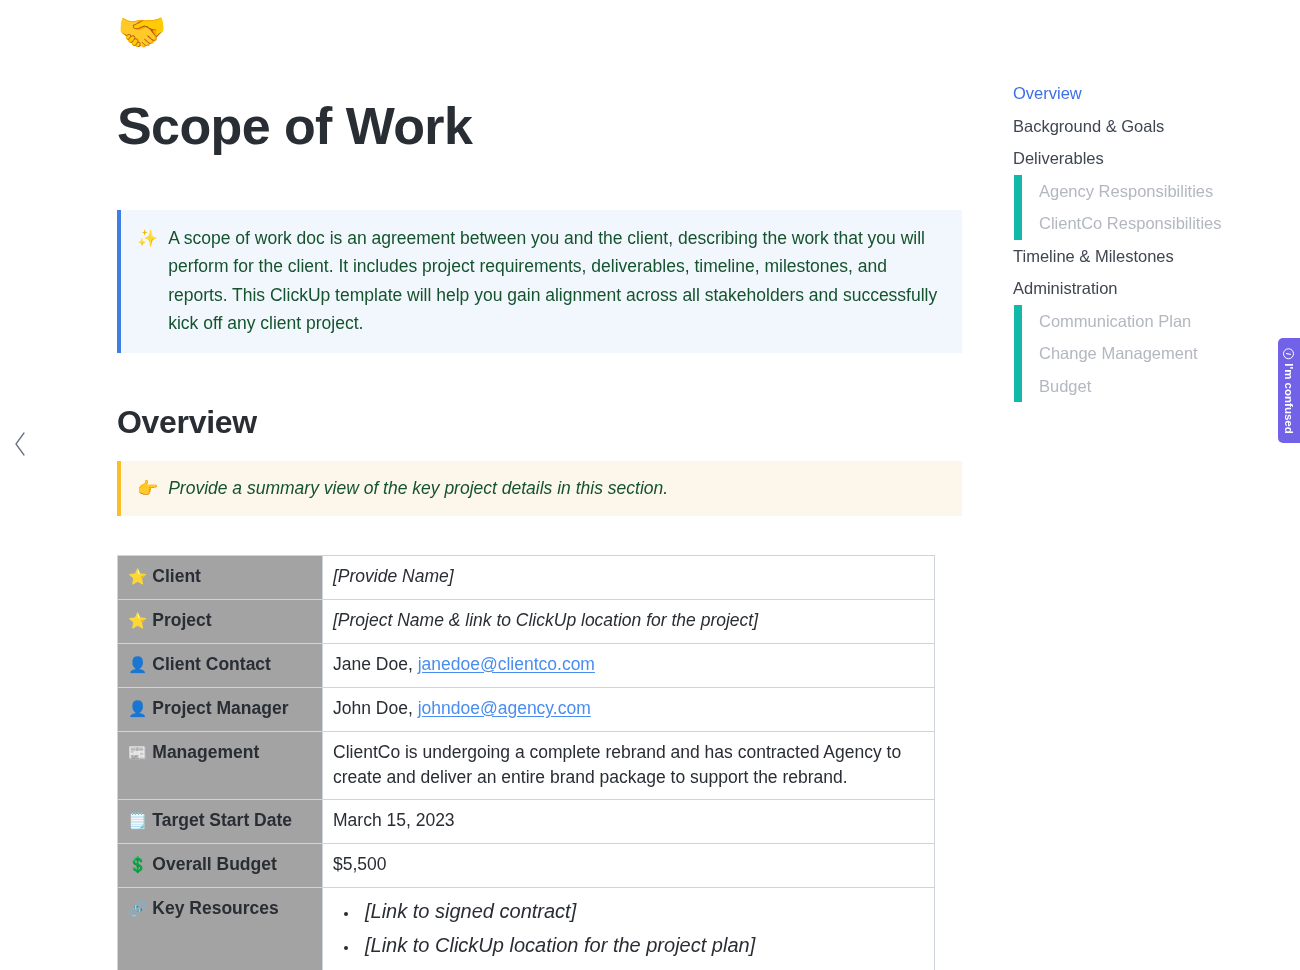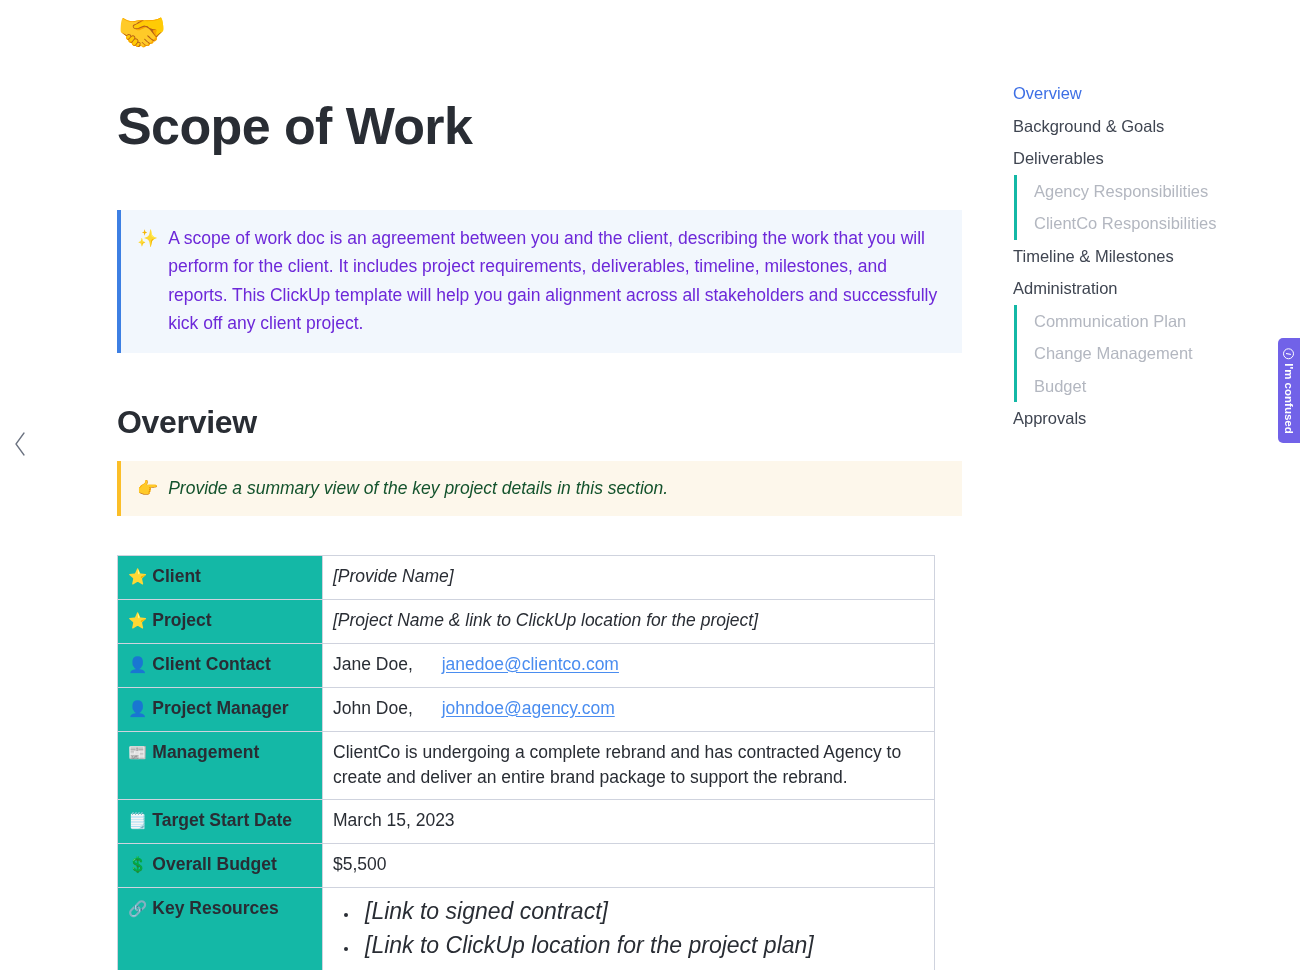--- a/index.html
+++ b/index.html
@@ -59,21 +59,21 @@
   .callout .cal-emoji {
     font-family: "DejaVu Sans", sans-serif;
     font-size: 17px;
     line-height: 28px;
     flex: 0 0 auto;
     user-select: none;
   }
   .callout .cal-text {
     font-size: 17.5px;
     line-height: 28.5px;
-    color: #6d28d9;
+    color: #14532d;
   }
   .callout-blue {
     background: #f2f7fd;
     border-left: 4px solid #3d7fe3;
   }
   .callout-yellow {
     background: #fdf7eb;
     border-left: 4px solid #fbbe28;
   }
   .callout-yellow .cal-text {
@@ -92,47 +92,46 @@
   table.info-table td {
     border: 1px solid #cfd3de;
     vertical-align: top;
     padding: 8px 10px 9px 10px;
     font-size: 17.5px;
     line-height: 25px;
     color: #292d34;
   }
   td.label-cell {
     width: 205px;
-    background: #14b8a6;
+    background: #a3a3a3;
     font-weight: bold;
     white-space: nowrap;
   }
   td.label-cell .lbl-emoji {
     font-family: "DejaVu Sans", sans-serif;
     font-weight: normal;
     margin-right: 5px;
     font-size: 15.5px;
     user-select: none;
   }
   td.value-cell { width: 612px; background: #fff; }
   .italic { font-style: italic; }
   a.mail-link {
     color: #4a8df0;
     text-decoration: underline;
     text-underline-offset: 2px;
-    margin-left: 24px;
   }
   ul.res-list {
     margin: 3px 0 2px 0;
     padding-left: 26px;
     list-style: disc;
   }
   ul.res-list li {
     font-style: italic;
-    font-size: 23px;
+    font-size: 20px;
     line-height: 25px;
     margin-bottom: 9px;
     padding-left: 6px;
   }
   ul.res-list li::marker { font-size: 13px; }
 
   
   .toc {
     position: absolute;
     left: 1013px; top: 77px;
@@ -142,21 +141,21 @@
     font-size: 16.5px;
     line-height: 32.5px;
     color: #3f4551;
     white-space: nowrap;
     cursor: pointer;
   }
   .toc-item.active { color: #3d6fe5; }
   .toc-item.sub {
     color: #b3b7c0;
     padding-left: 17px;
-    border-left: 3px solid #14b8a6;
+    border-left: 8px solid #14b8a6;
     margin-left: 1px;
   }
 
   
   .feedback-tab {
     position: absolute;
     right: 0; top: 338px;
     width: 22px; height: 105px;
     background: #7162e8;
     border-radius: 5px 0 0 5px;
@@ -266,21 +265,20 @@
         <div class="toc-item active">Overview</div>
         <div class="toc-item">Background &amp; Goals</div>
         <div class="toc-item">Deliverables</div>
         <div class="toc-item sub">Agency Responsibilities</div>
         <div class="toc-item sub">ClientCo Responsibilities</div>
         <div class="toc-item">Timeline &amp; Milestones</div>
         <div class="toc-item">Administration</div>
         <div class="toc-item sub">Communication Plan</div>
         <div class="toc-item sub">Change Management</div>
         <div class="toc-item sub">Budget</div>
-        <div class="toc-item">Approvals</div>
       </div>
   </nav>
 
   <div class="feedback-tab">
     <div class="feedback-inner">
       <span class="fb-icon">i</span>
       <span>I'm confused</span>
     </div>
   </div>
 

